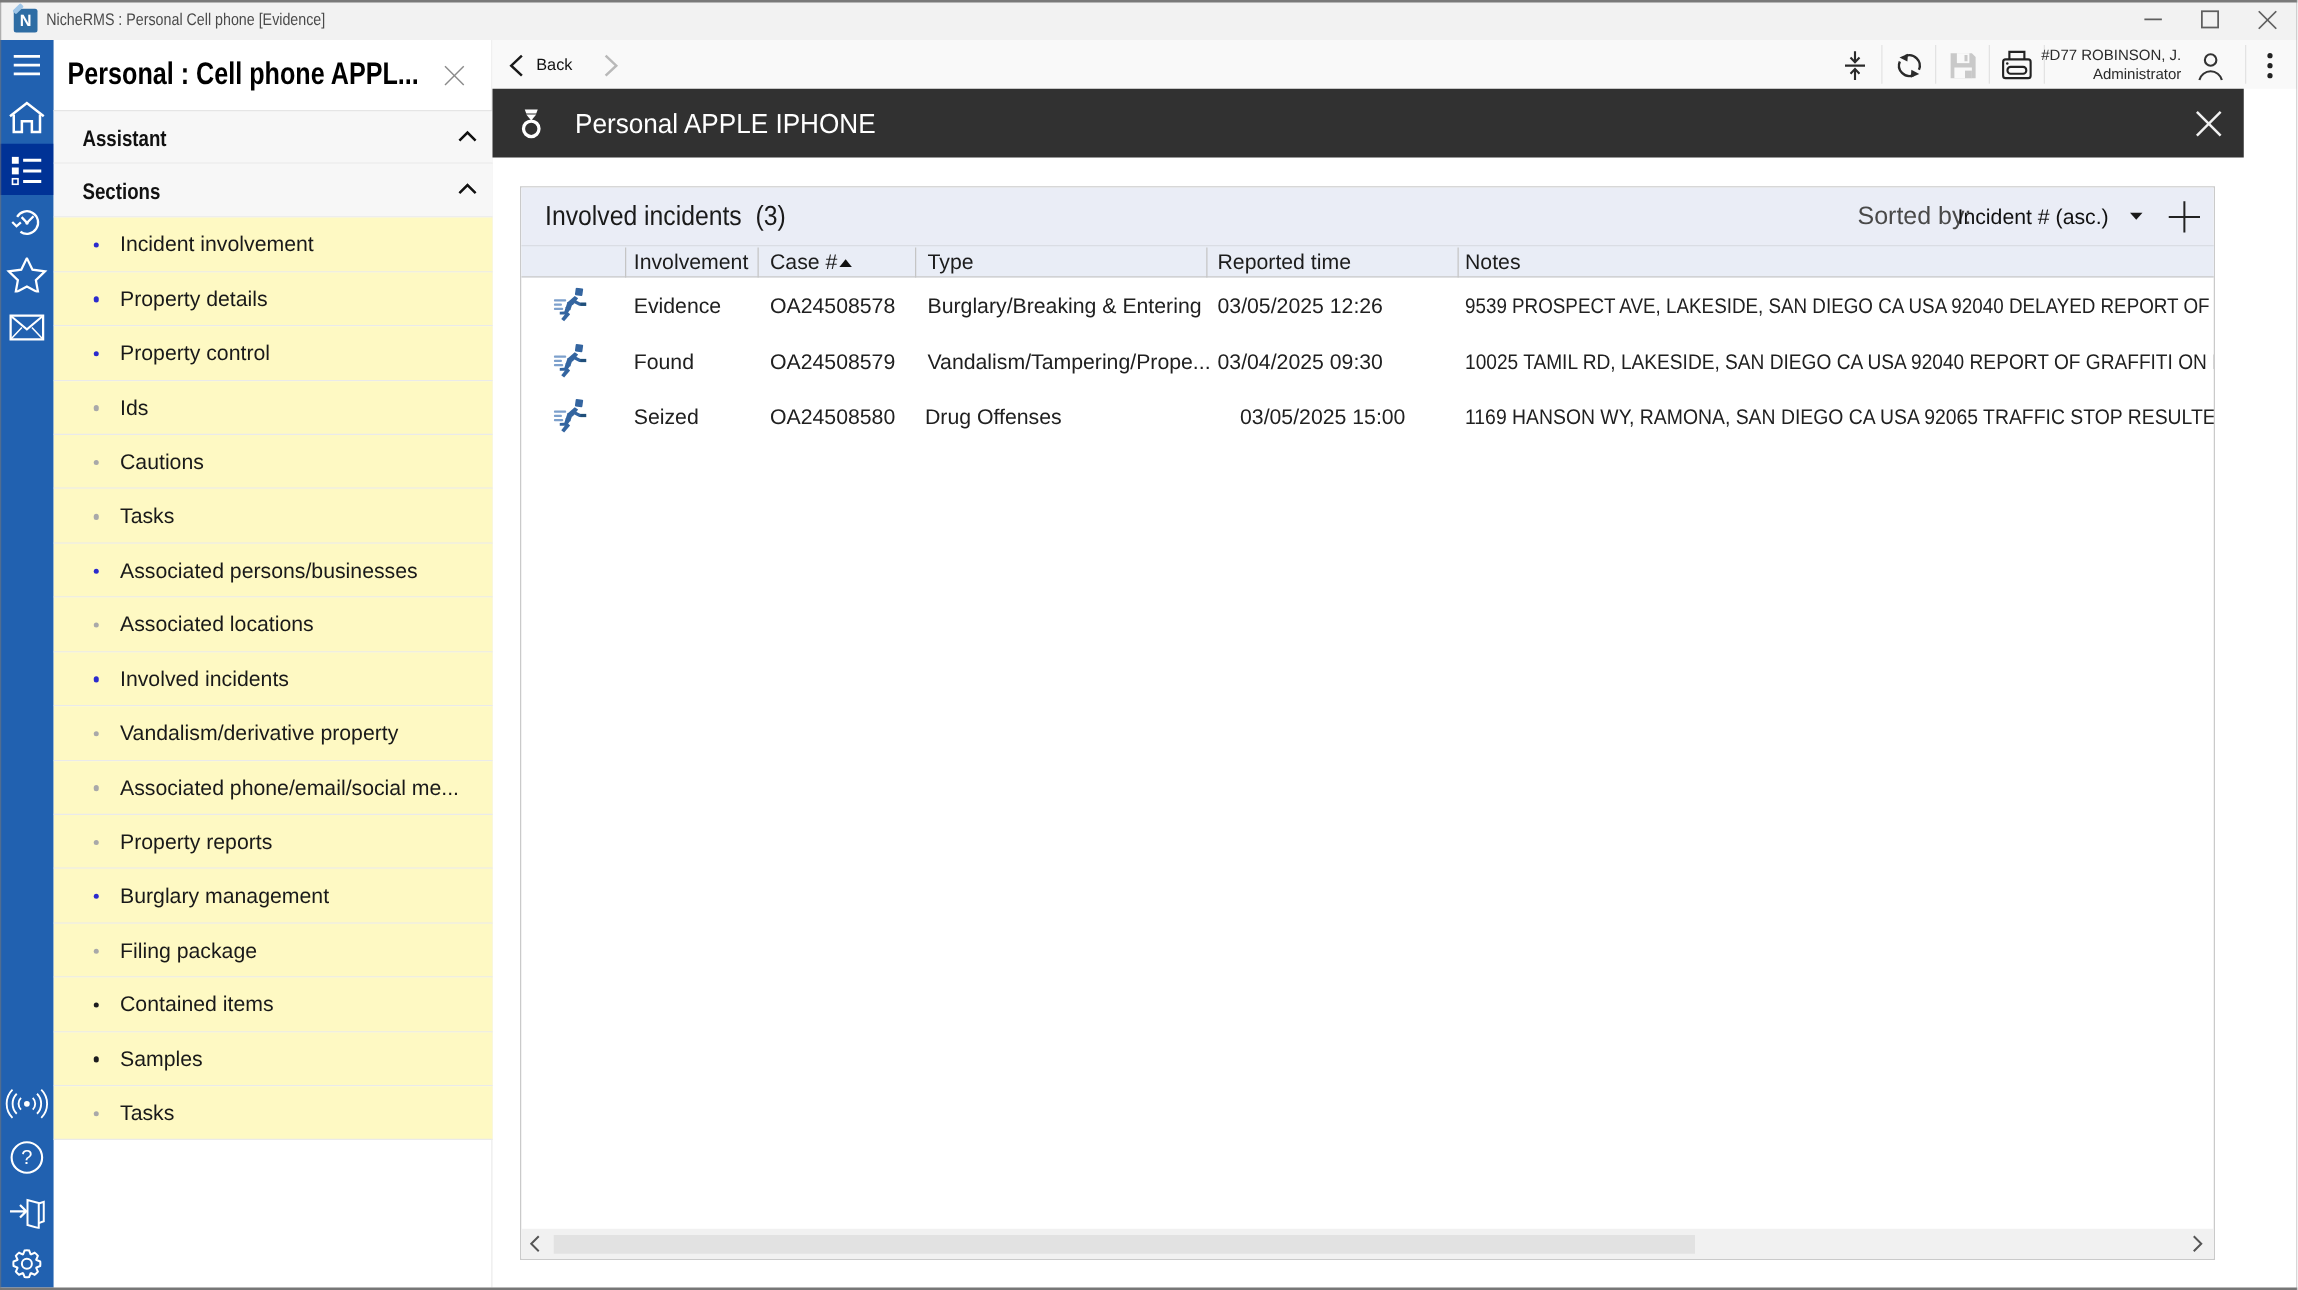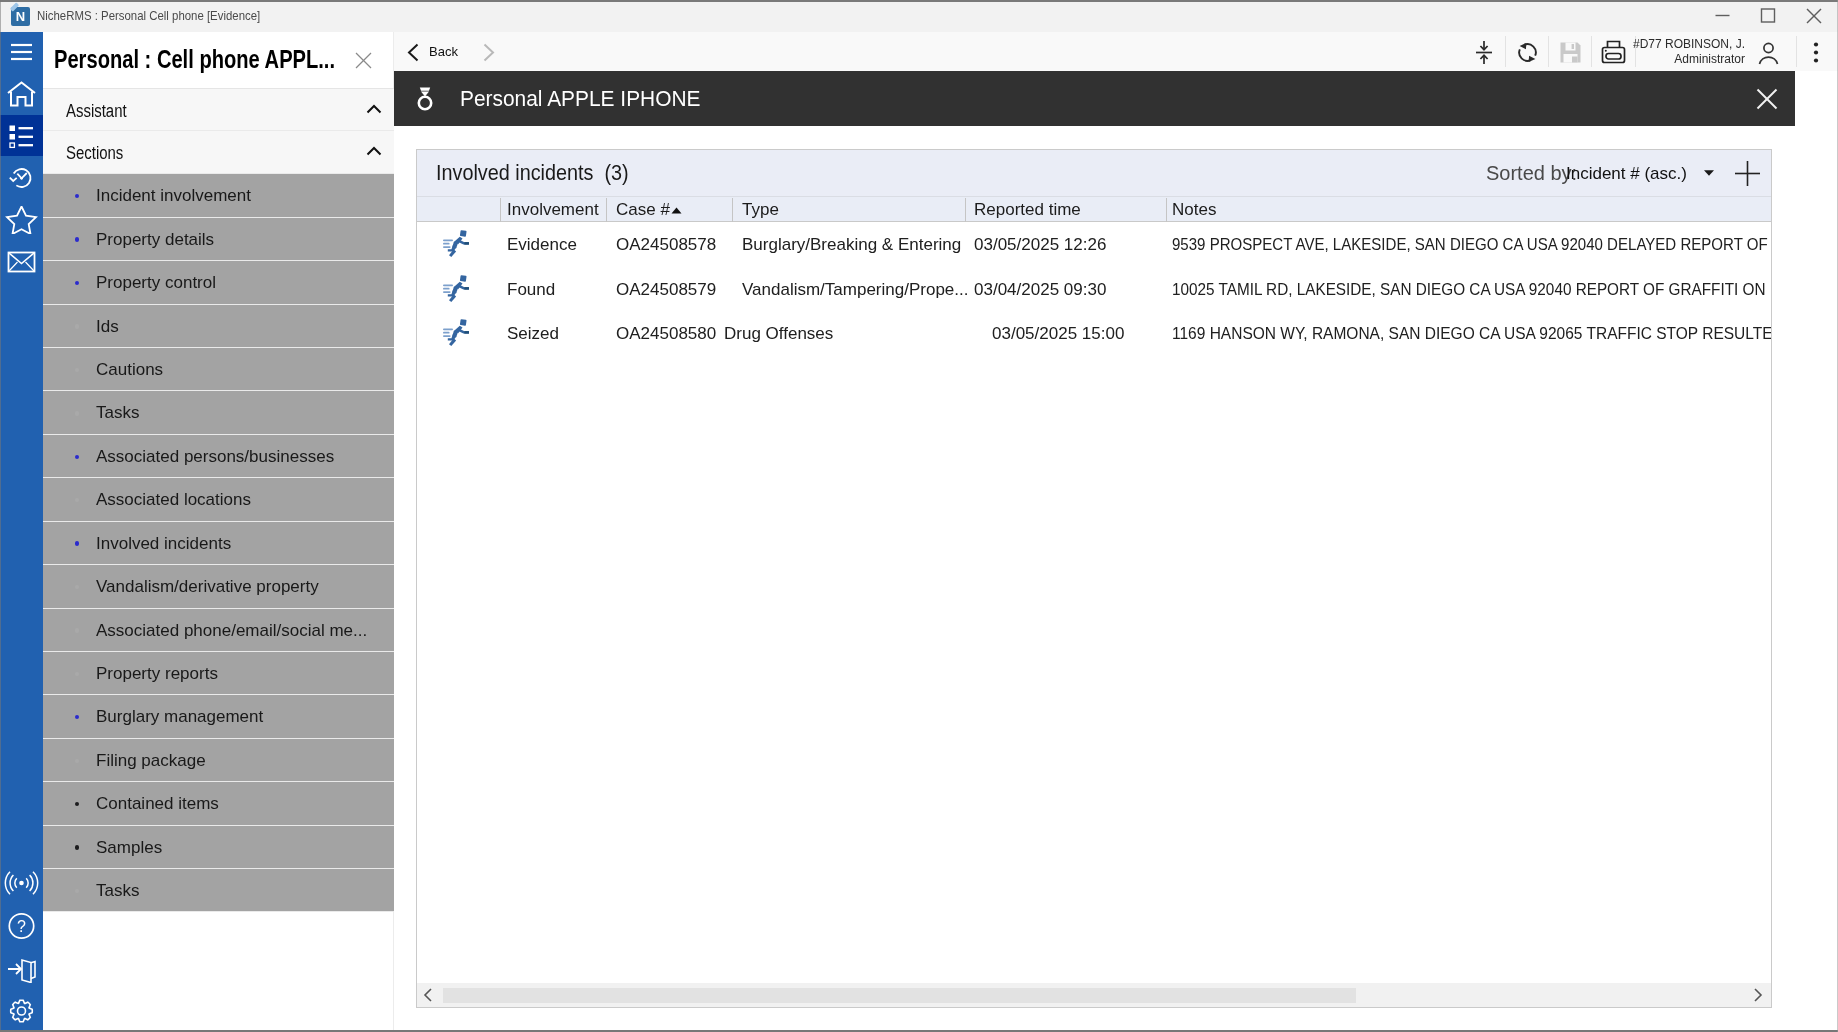--- a/index.html
+++ b/index.html
@@ -12,23 +12,23 @@
   #apptitle { left:37px; top:0; height:30px; line-height:32px; font-size:13.5px; color:#4a4a4a; transform:scaleX(0.845); transform-origin:0 50%; }
   
   #sidebar { left:0; top:32px; width:43px; height:998px; background:#2161b0; }
   #sideactive { left:0; top:83px; width:43px; height:41px; background:#003296; }
   .sicon { position:absolute; left:0; width:43px; text-align:center; }
   
   #lpanel { left:43px; top:32px; width:351px; height:998px; background:#fff; border-right:1px solid #ececec; }
   #lptitle { left:11px; top:13px; height:32px; font-size:25px; font-weight:bold; color:#000;
      white-space:nowrap; transform:scaleX(0.805); transform-origin:0 0; }
   .lrow { position:absolute; left:0; width:351px; border-bottom:1px solid #eaeaea; }
-  .lhead { background:#f7f7f7; font-weight:normal; font-size:18px; color:#111; }
+  .lhead { background:#f7f7f7; font-weight:bold; font-size:18px; color:#111; }
   .lhead .txt { position:absolute; left:23px; top:0; height:43px; line-height:44px; transform:scaleX(0.83); transform-origin:0 50%; }
-  .litem { background:#a3a3a3; font-size:17px; color:#191919; }
+  .litem { background:#fef9c3; font-size:17px; color:#191919; }
   .litem .txt { position:absolute; left:53px; top:0; height:43px; line-height:43px; white-space:nowrap; }
   .bullet { position:absolute; left:31.8px; top:19.8px; width:4.4px; height:4.4px; border-radius:50%; }
   .b-blue { background:#2b2bcd; }
   .b-gray { background:#a9a9a9; }
   .b-dark { background:#1c1c1e; }
   .chev { position:absolute; right:12px; top:15px; }
   
   #toolbar { left:394px; top:32px; width:1444px; height:39px; background:#f9f9f9; }
   .tsep { position:absolute; top:4px; height:31px; width:1px; background:#e3e3e3; }
   
@@ -400,21 +400,21 @@
         <path d="M16.8 6.8 L19.5 8.6 L15.2 14.2 L10.6 12.2 Z"></path>
         <path d="M11 11.5 L14.8 13.6 L13.2 18.2 L9.4 16.4 Z"></path>
         <path d="M15.5 9.2 L21.5 12.2 L25.8 12.2 L25.8 14.6 L20.4 14.6 L14.2 11.4 Z"></path>
         <path d="M9.6 15.6 L13.4 17.4 L10.3 21.6 L4.8 21.6 L4.8 19.3 L8.5 19.2 Z"></path>
         <path d="M12.9 17.6 L15.3 19.8 L10.5 25.4 L8.2 23.6 Z" transform="translate(-2.2,1.6)"></path>
       </g>
       <rect x="21.3" y="12.1" width="4.7" height="2.6" fill="#1f4e79"></rect>
     </svg>
       <div class="cell" style="left:90px;">Seized</div>
       <div class="cell" style="left:199px;">OA24508580</div>
-      <div class="cell" style="left:307px;">Drug Offenses</div>
+      <div class="cell" style="left:323px;">Drug Offenses</div>
       <div class="cell" style="left:575px;">03/05/2025 15:00</div>
       <div class="cell notes" style="left:755px;transform:scaleX(0.912);">1169 HANSON WY, RAMONA, SAN DIEGO CA USA 92065 TRAFFIC STOP RESULTED IN SEIZURE</div>
     </div>
     <div class="abs" id="hscroll">
       <div id="hthumb"></div>
       <svg class="abs" style="left:4px;top:4px;" width="16" height="16" viewBox="0 0 16 16">
         <polyline points="10,2 4,8 10,14" fill="none" stroke="#555" stroke-width="1.6"></polyline>
       </svg>
       <svg class="abs" style="left:1332px;top:4px;" width="16" height="16" viewBox="0 0 16 16">
         <polyline points="6,2 12,8 6,14" fill="none" stroke="#555" stroke-width="1.6"></polyline>

